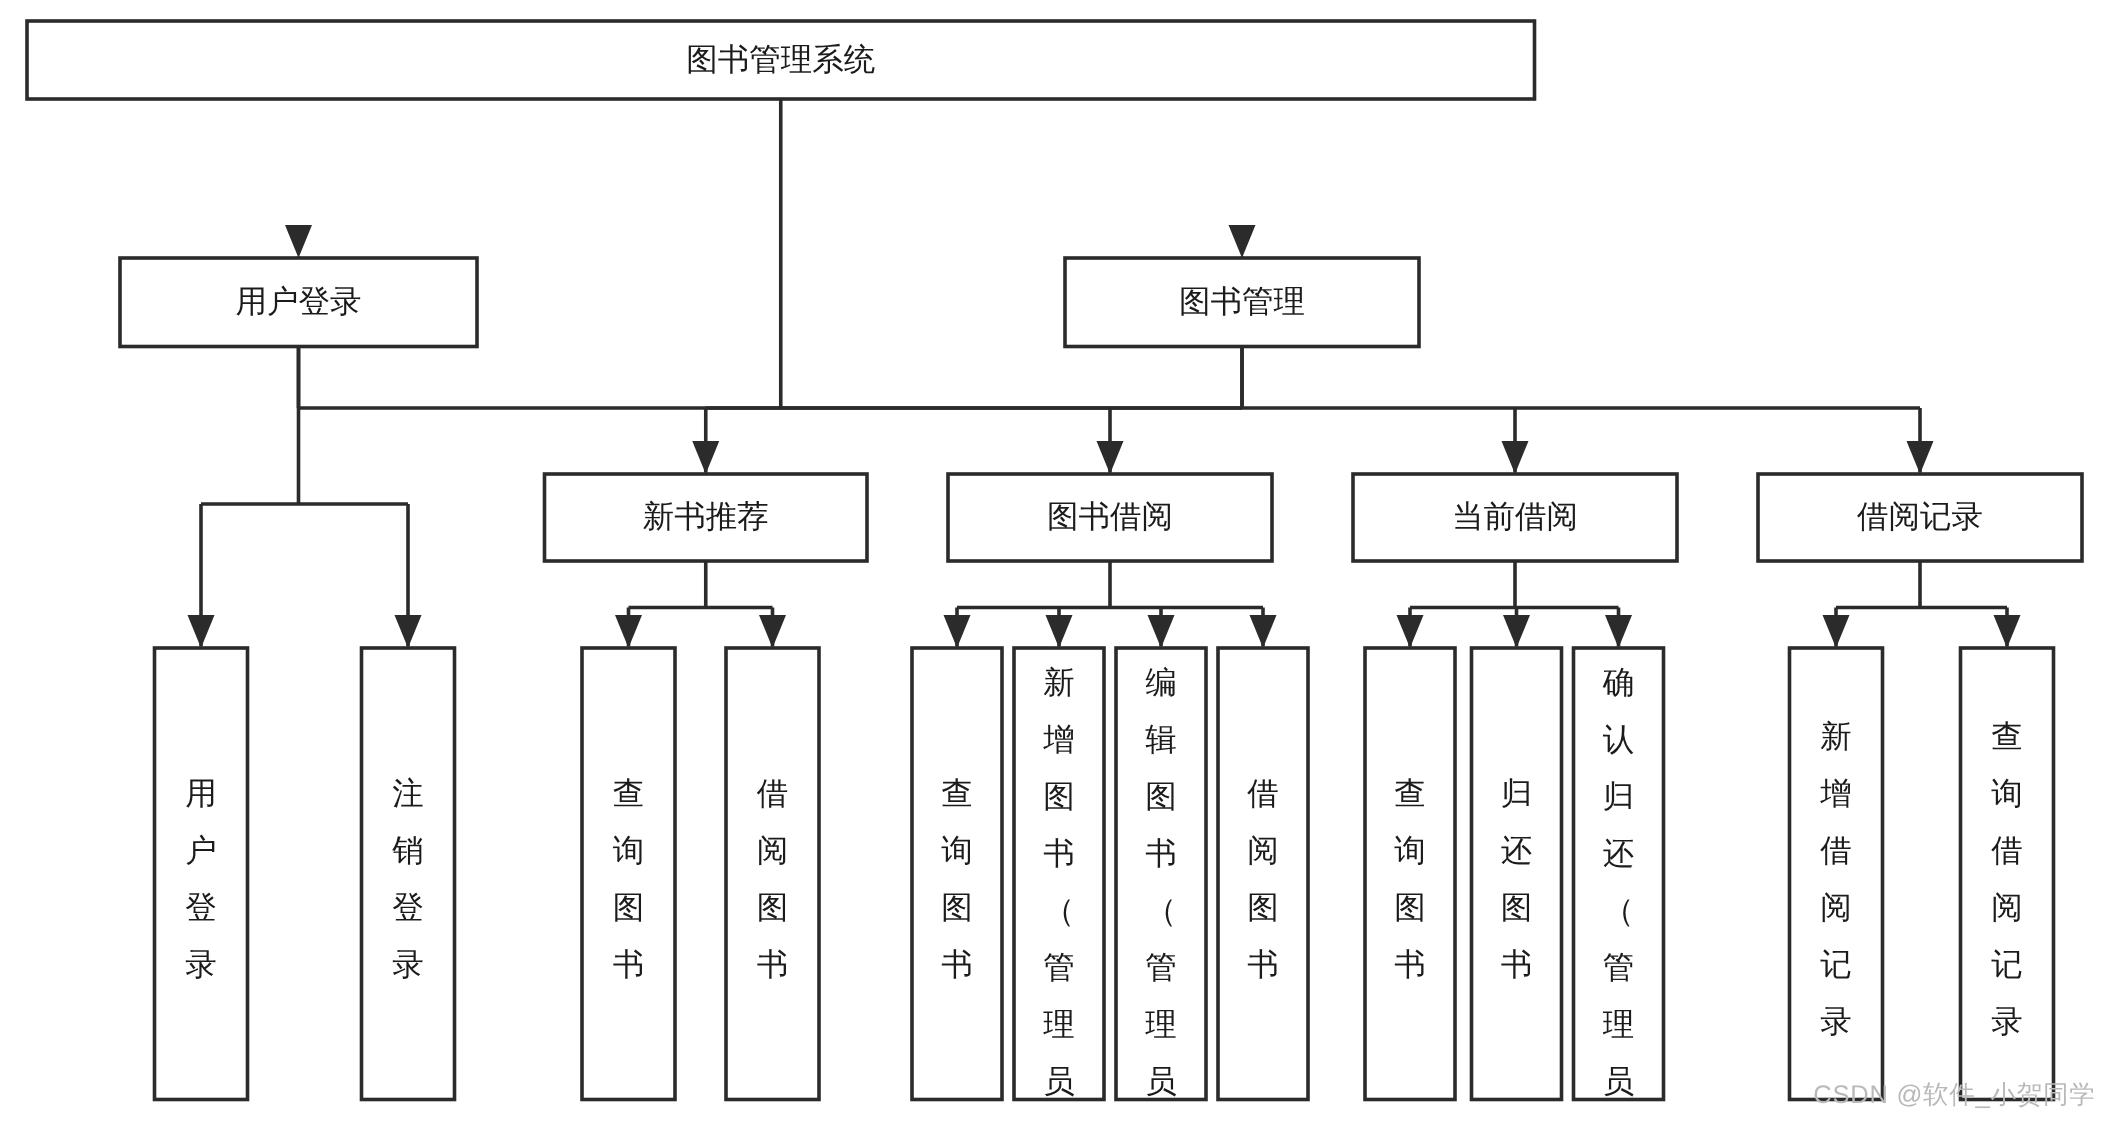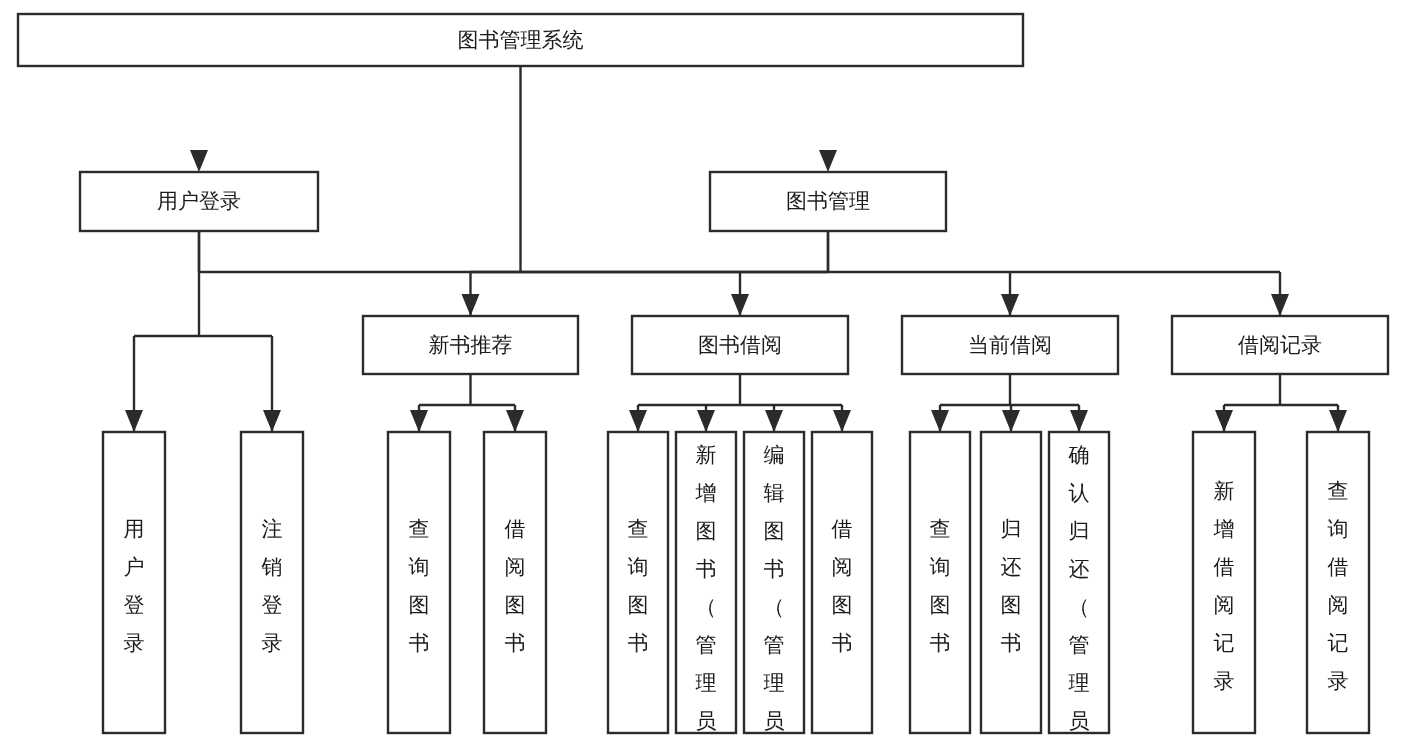--- a/index.html
+++ b/index.html
@@ -204,14 +204,15 @@
           <rect x="1193" y="432" width="62" height="301" class="node-rect"></rect>
           <text x="1224" y="498.14" class="node-label-v"><tspan x="1224" dy="0">新</tspan><tspan x="1224" dy="38">增</tspan><tspan x="1224" dy="38">借</tspan><tspan x="1224" dy="38">阅</tspan><tspan x="1224" dy="38">记</tspan><tspan x="1224" dy="38">录</tspan></text>
         </g>
         <g>
           <rect x="1307" y="432" width="62" height="301" class="node-rect"></rect>
           <text x="1338" y="498.14" class="node-label-v"><tspan x="1338" dy="0">查</tspan><tspan x="1338" dy="38">询</tspan><tspan x="1338" dy="38">借</tspan><tspan x="1338" dy="38">阅</tspan><tspan x="1338" dy="38">记</tspan><tspan x="1338" dy="38">录</tspan></text>
         </g>
       </g>
   </svg>
 
+  <div class="watermark">CSDN @软件_小贺同学</div>
 
 </div>
 
 </body></html>

